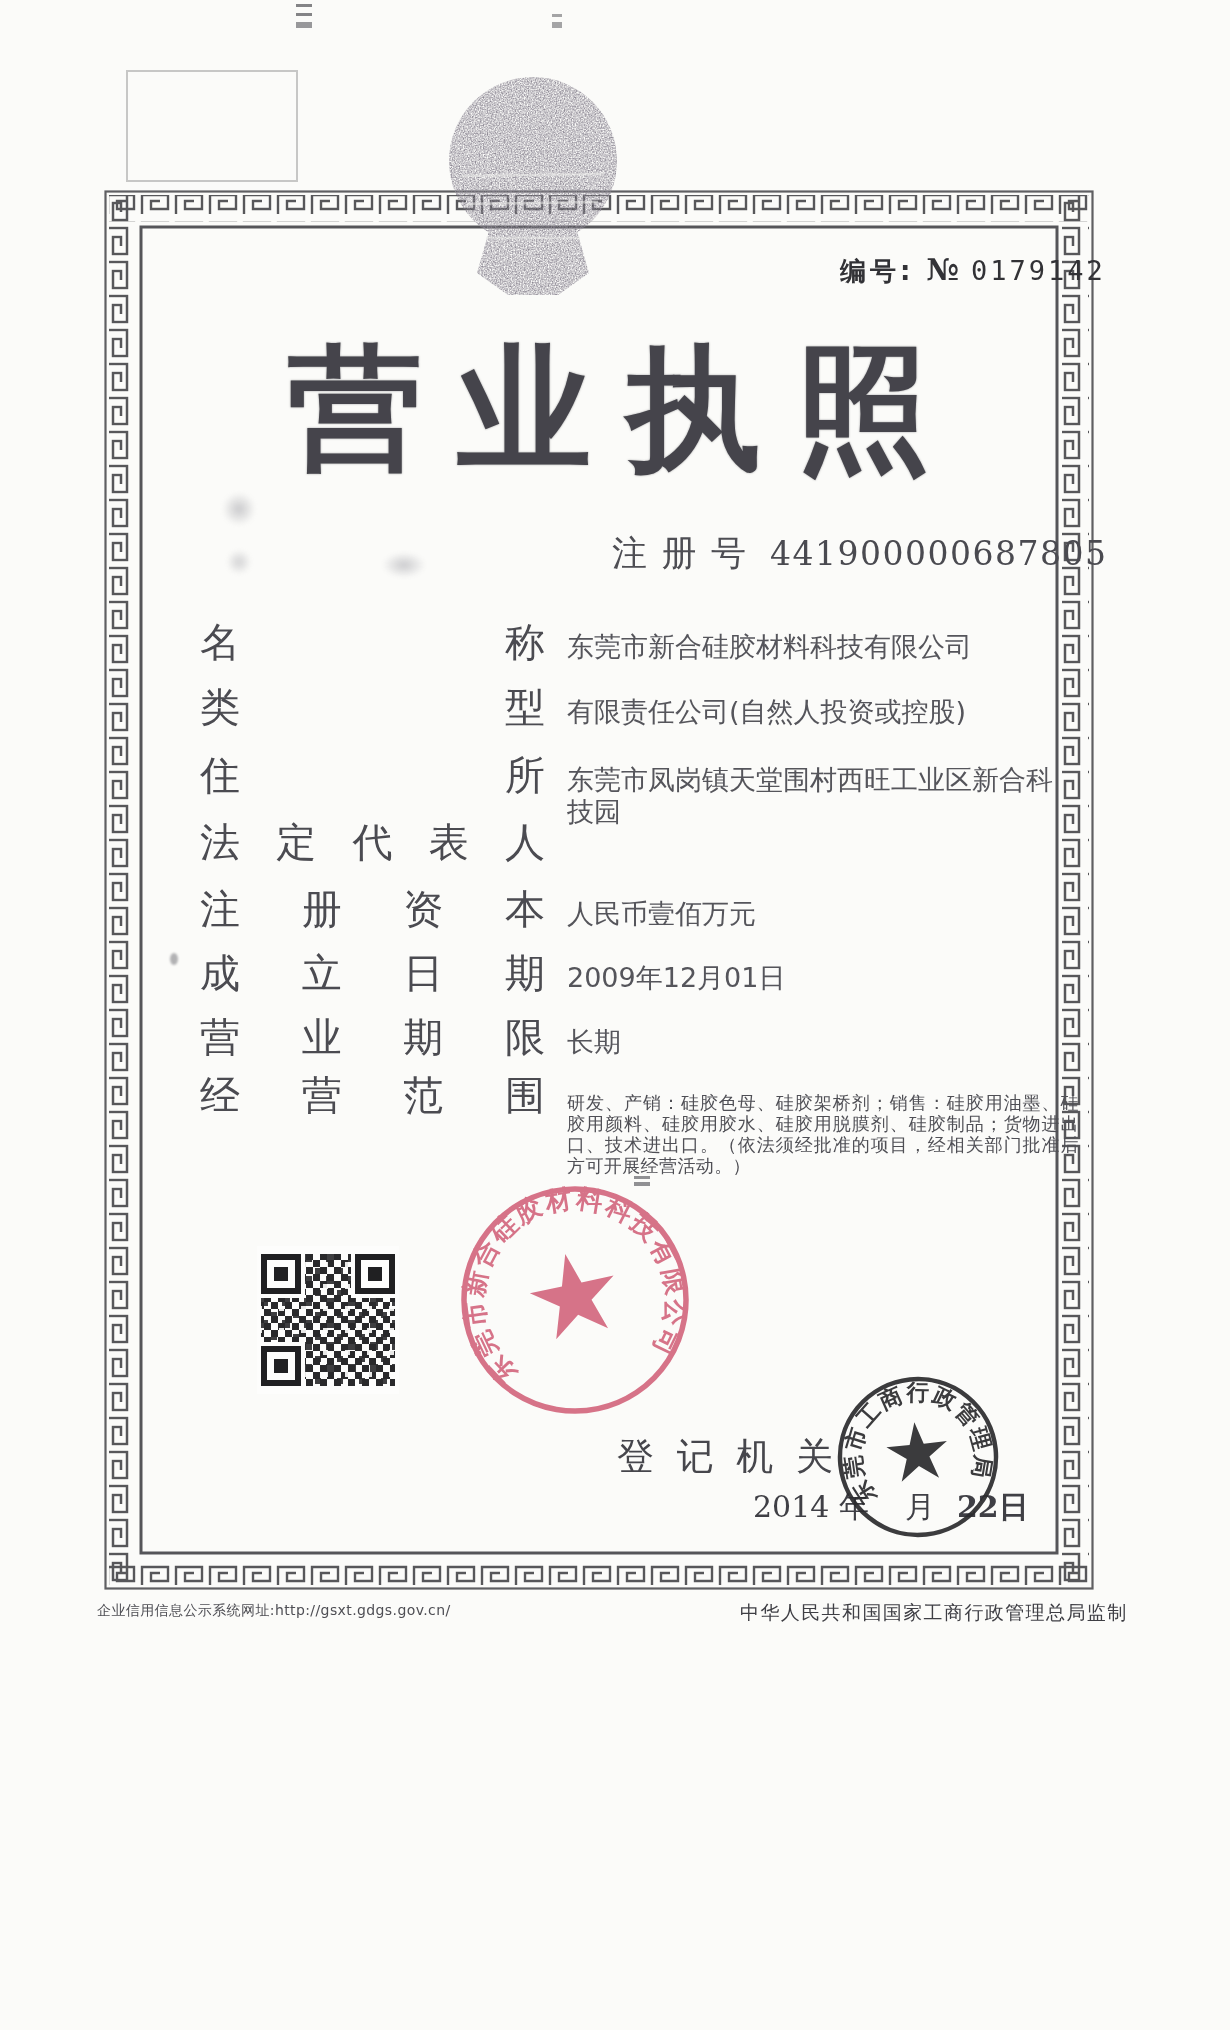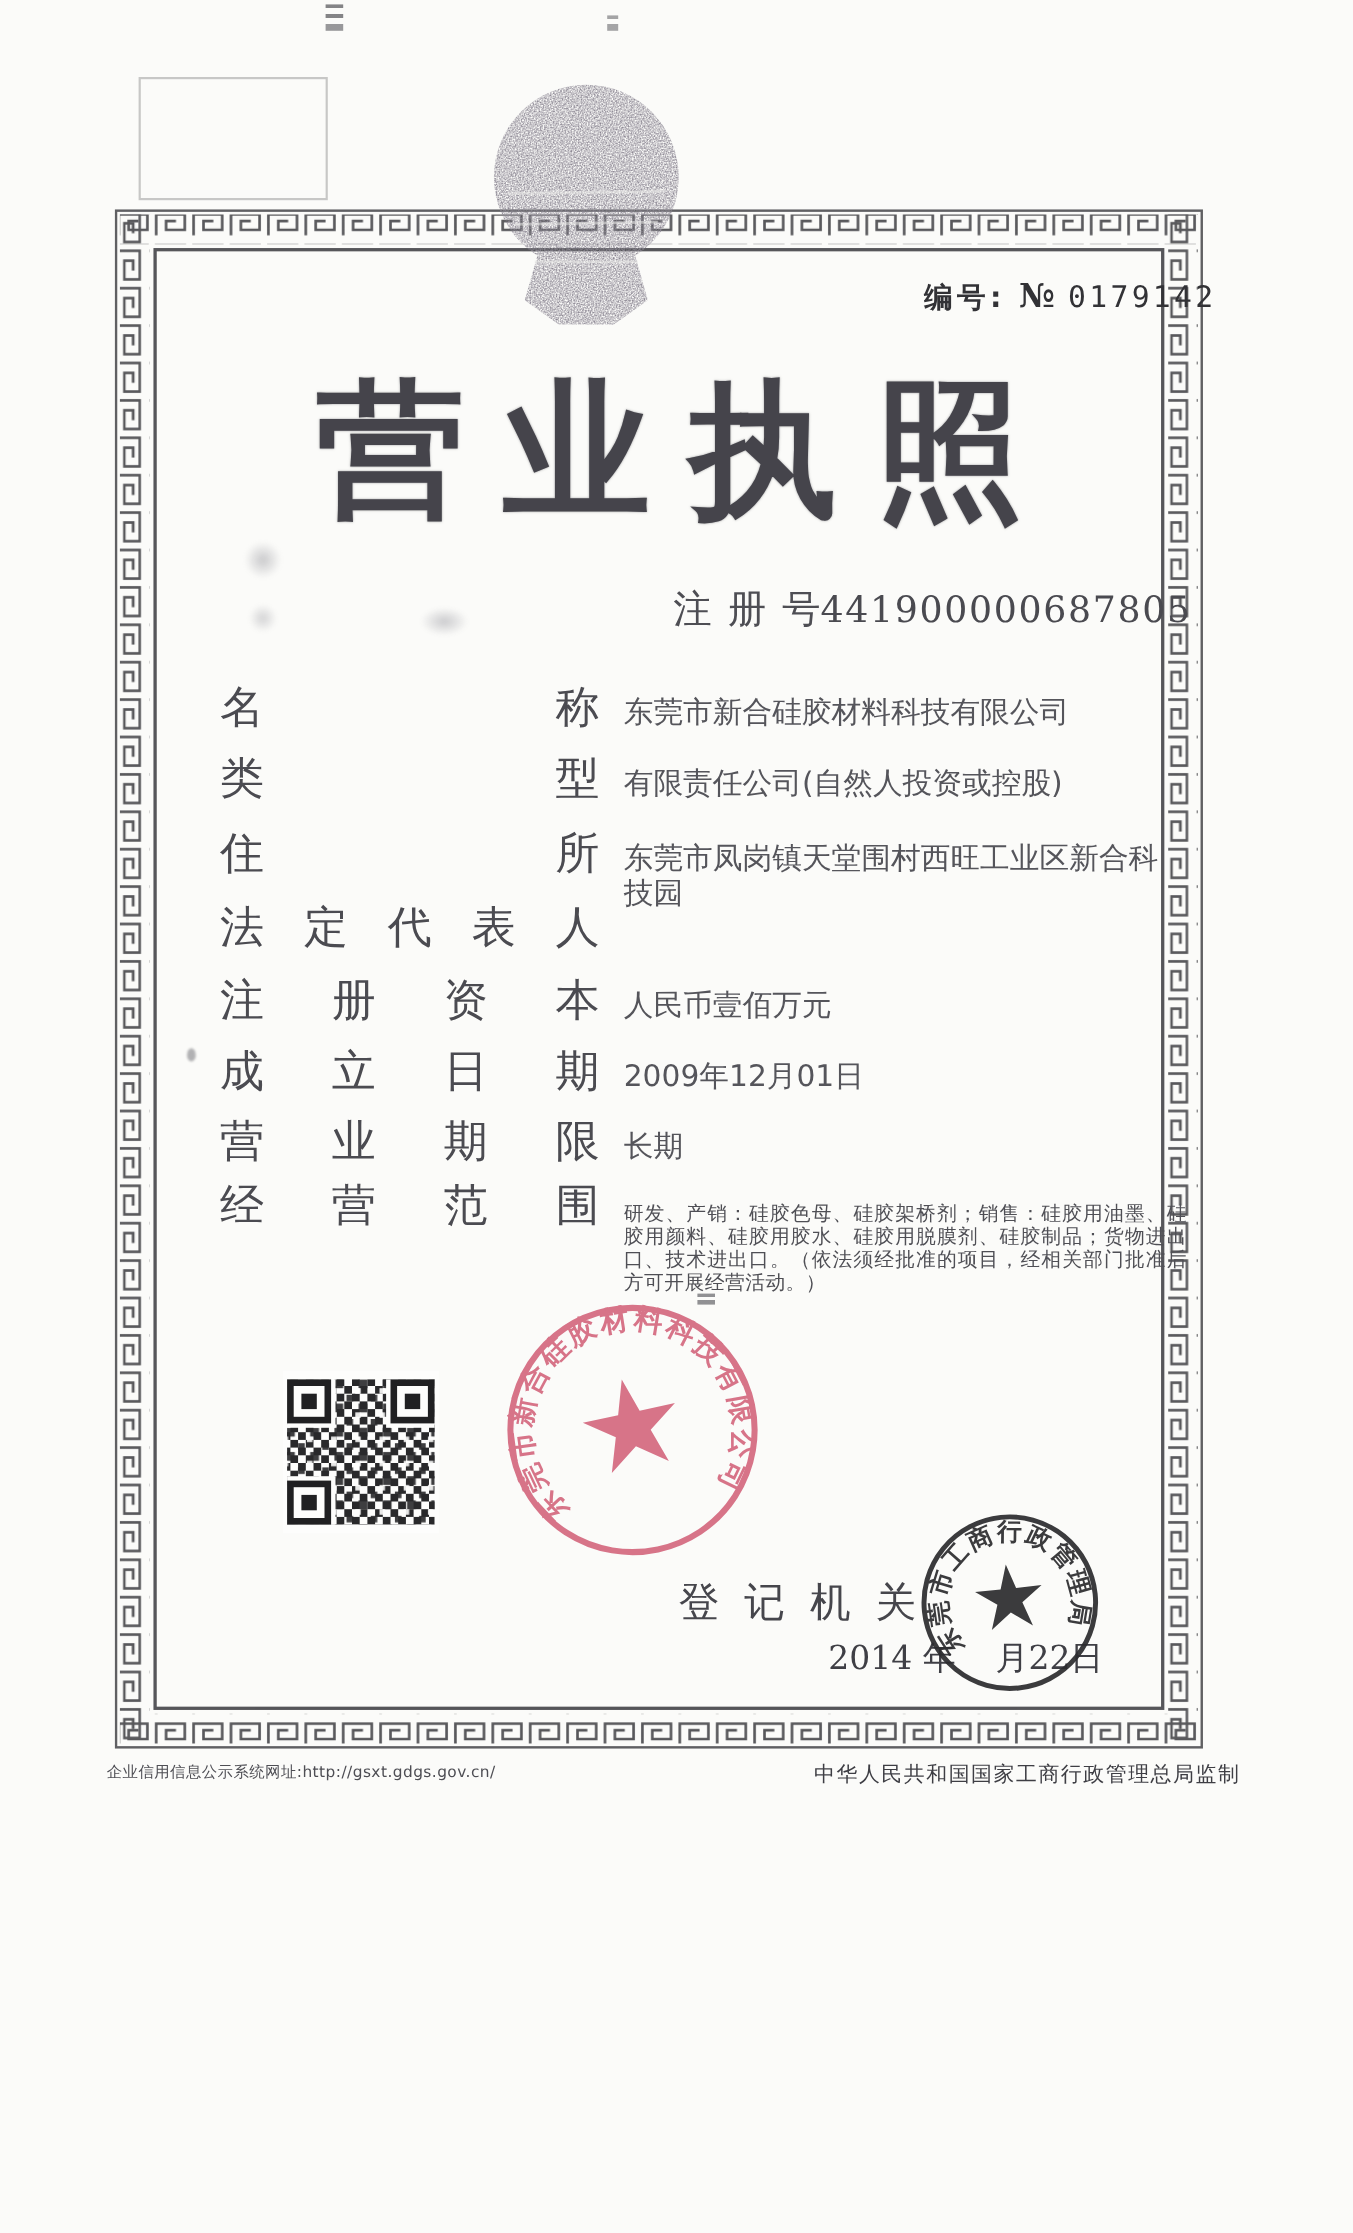--- a/index.html
+++ b/index.html
@@ -36,35 +36,35 @@
 
   
   .serial{left:840px;top:252px;display:flex;align-items:baseline;gap:12px;color:#323236;}
   .serial .s-label{font-size:26px;letter-spacing:4px;font-weight:600;}
   .serial .s-nosign{font-size:30px;font-weight:800;font-family:"DejaVu Serif",serif;}
   .serial .s-number{font-size:27px;letter-spacing:3px;font-family:"DejaVu Sans Mono",monospace;text-align:right;}
 
   
   .regno{left:612px;top:530px;display:flex;align-items:baseline;color:#4e4e54;}
   .regno-label{width:134px;display:flex;justify-content:space-between;font-size:35px;font-weight:500;}
-  .regno-value{font-size:33px;letter-spacing:1.5px;font-family:"DejaVu Serif",serif;color:#4a4a50;}
+  .regno-value{margin-left:24px;font-size:33px;letter-spacing:1.5px;font-family:"DejaVu Serif",serif;color:#4a4a50;}
 
   
   .frow{position:absolute;left:200px;width:880px;display:flex;align-items:baseline;}
   .flabel{width:345px;flex:0 0 345px;display:flex;justify-content:space-between;
           font-size:40px;font-weight:500;color:#4b4b51;}
   .fvalue{margin-left:22px;width:512px;font-size:27px;line-height:1.2;color:#55555b;}
   .fvalue.scope{font-size:18px;line-height:21px;letter-spacing:.4px;text-align:justify;color:#4f4f55;}
 
   
   .authority{left:617px;top:1432px;width:216px;display:flex;justify-content:space-between;
              font-size:37px;font-weight:500;color:#46464c;}
   .datel{left:753px;top:1487px;font-size:30px;color:#3f3f45;font-family:"DejaVu Serif",serif;}
   .datel .dm{margin-left:36px;}
-  .datel .dd{}
+  .datel .dd{margin-left:22px;font-weight:bold;}
 
   
   .footer-left{left:97px;top:1602px;font-size:14px;letter-spacing:.4px;color:#4e4e54;}
   .footer-right{left:740px;top:1600px;font-size:19px;letter-spacing:1.4px;font-weight:500;color:#3e3e44;}
 
   
   .a1{left:296px;top:4px;width:16px;height:24px;opacity:.75;
       background:linear-gradient(180deg,#5c5c60 0 3px,transparent 3px 9px,#5c5c60 9px 12px,transparent 12px 18px,#77777b 18px 21px);}
   .a2{left:552px;top:14px;width:10px;height:14px;opacity:.6;
       background:linear-gradient(180deg,#6a6a6e 0 3px,transparent 3px 8px,#6a6a6e 8px 11px);}

